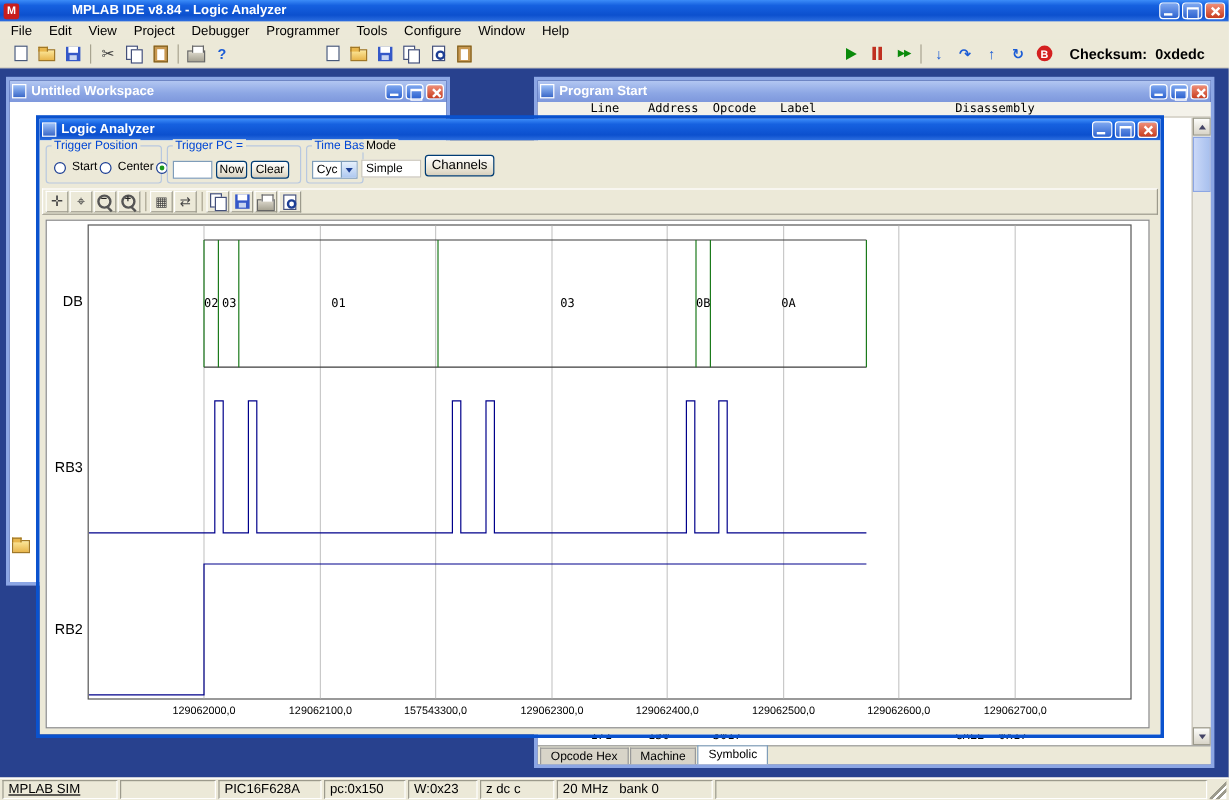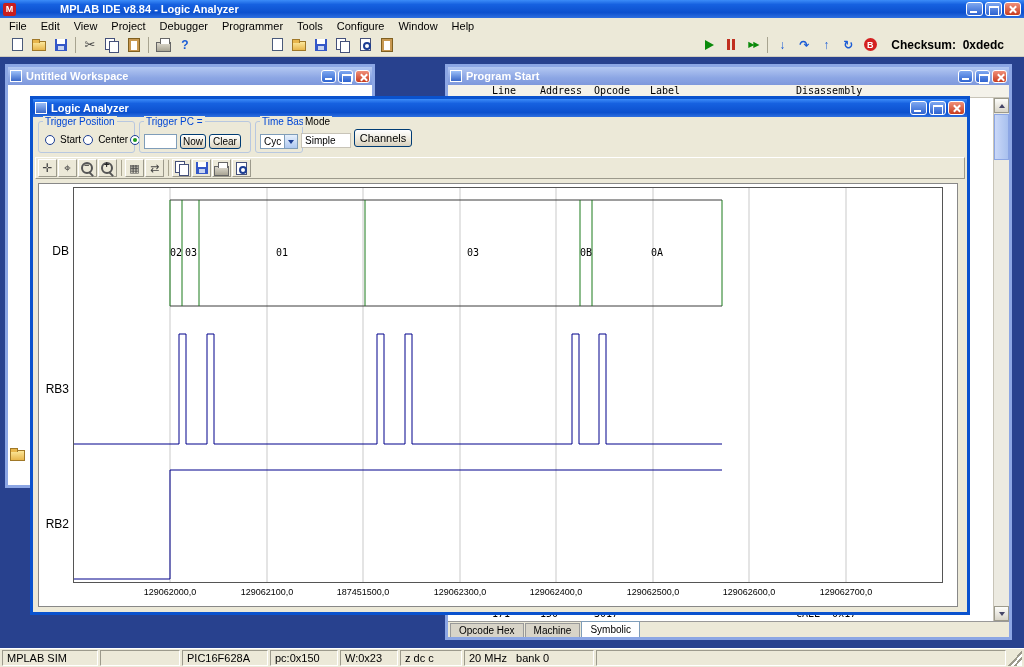--- a/index.html
+++ b/index.html
@@ -422,35 +422,35 @@
                   <text x="583" y="68">0A</text>
                 </g>
               </g>
               <polyline fill="none" stroke="#00008B" points="0,256 105,256 105,146 112,146 112,256 133,256 133,146 140,146 140,256 303,256 303,146 310,146 310,256 331,256 331,146 338,146 338,256 498,256 498,146 505,146 505,256 525,256 525,146 532,146 532,256 648,256"></polyline>
               <polyline fill="none" stroke="#00008B" points="0,391 96,391 96,282 648,282"></polyline>
             </svg>
           </div>
 
           <span class="time-label" style="left:95px;">129062000,0</span>
           <span class="time-label" style="left:192px;">129062100,0</span>
-          <span class="time-label" style="left:288px;">187451500,0</span>
+          <span class="time-label" style="left:288px;">157543300,0</span>
           <span class="time-label" style="left:385px;">129062300,0</span>
           <span class="time-label" style="left:481px;">129062400,0</span>
           <span class="time-label" style="left:578px;">129062500,0</span>
           <span class="time-label" style="left:674px;">129062600,0</span>
           <span class="time-label" style="left:771px;">129062700,0</span>
         </div>
 
       </div>
     </div>
 
   </div>
 
   <div class="statusbar">
-    <span class="sb-panel" style="width:96px;">MPLAB SIM</span>
+    <span class="sb-panel" style="width:96px;text-decoration:underline;">MPLAB SIM</span>
     <span class="sb-panel" style="width:80px;"></span>
     <span class="sb-panel" style="width:86px;">PIC16F628A</span>
     <span class="sb-panel" style="width:68px;">pc:0x150</span>
     <span class="sb-panel" style="width:58px;">W:0x23</span>
     <span class="sb-panel" style="width:62px;">z dc c</span>
     <span class="sb-panel" style="width:130px;">20 MHz   bank 0</span>
     <span class="sb-panel sb-fill"></span>
     <span class="grip"></span>
   </div>
 

